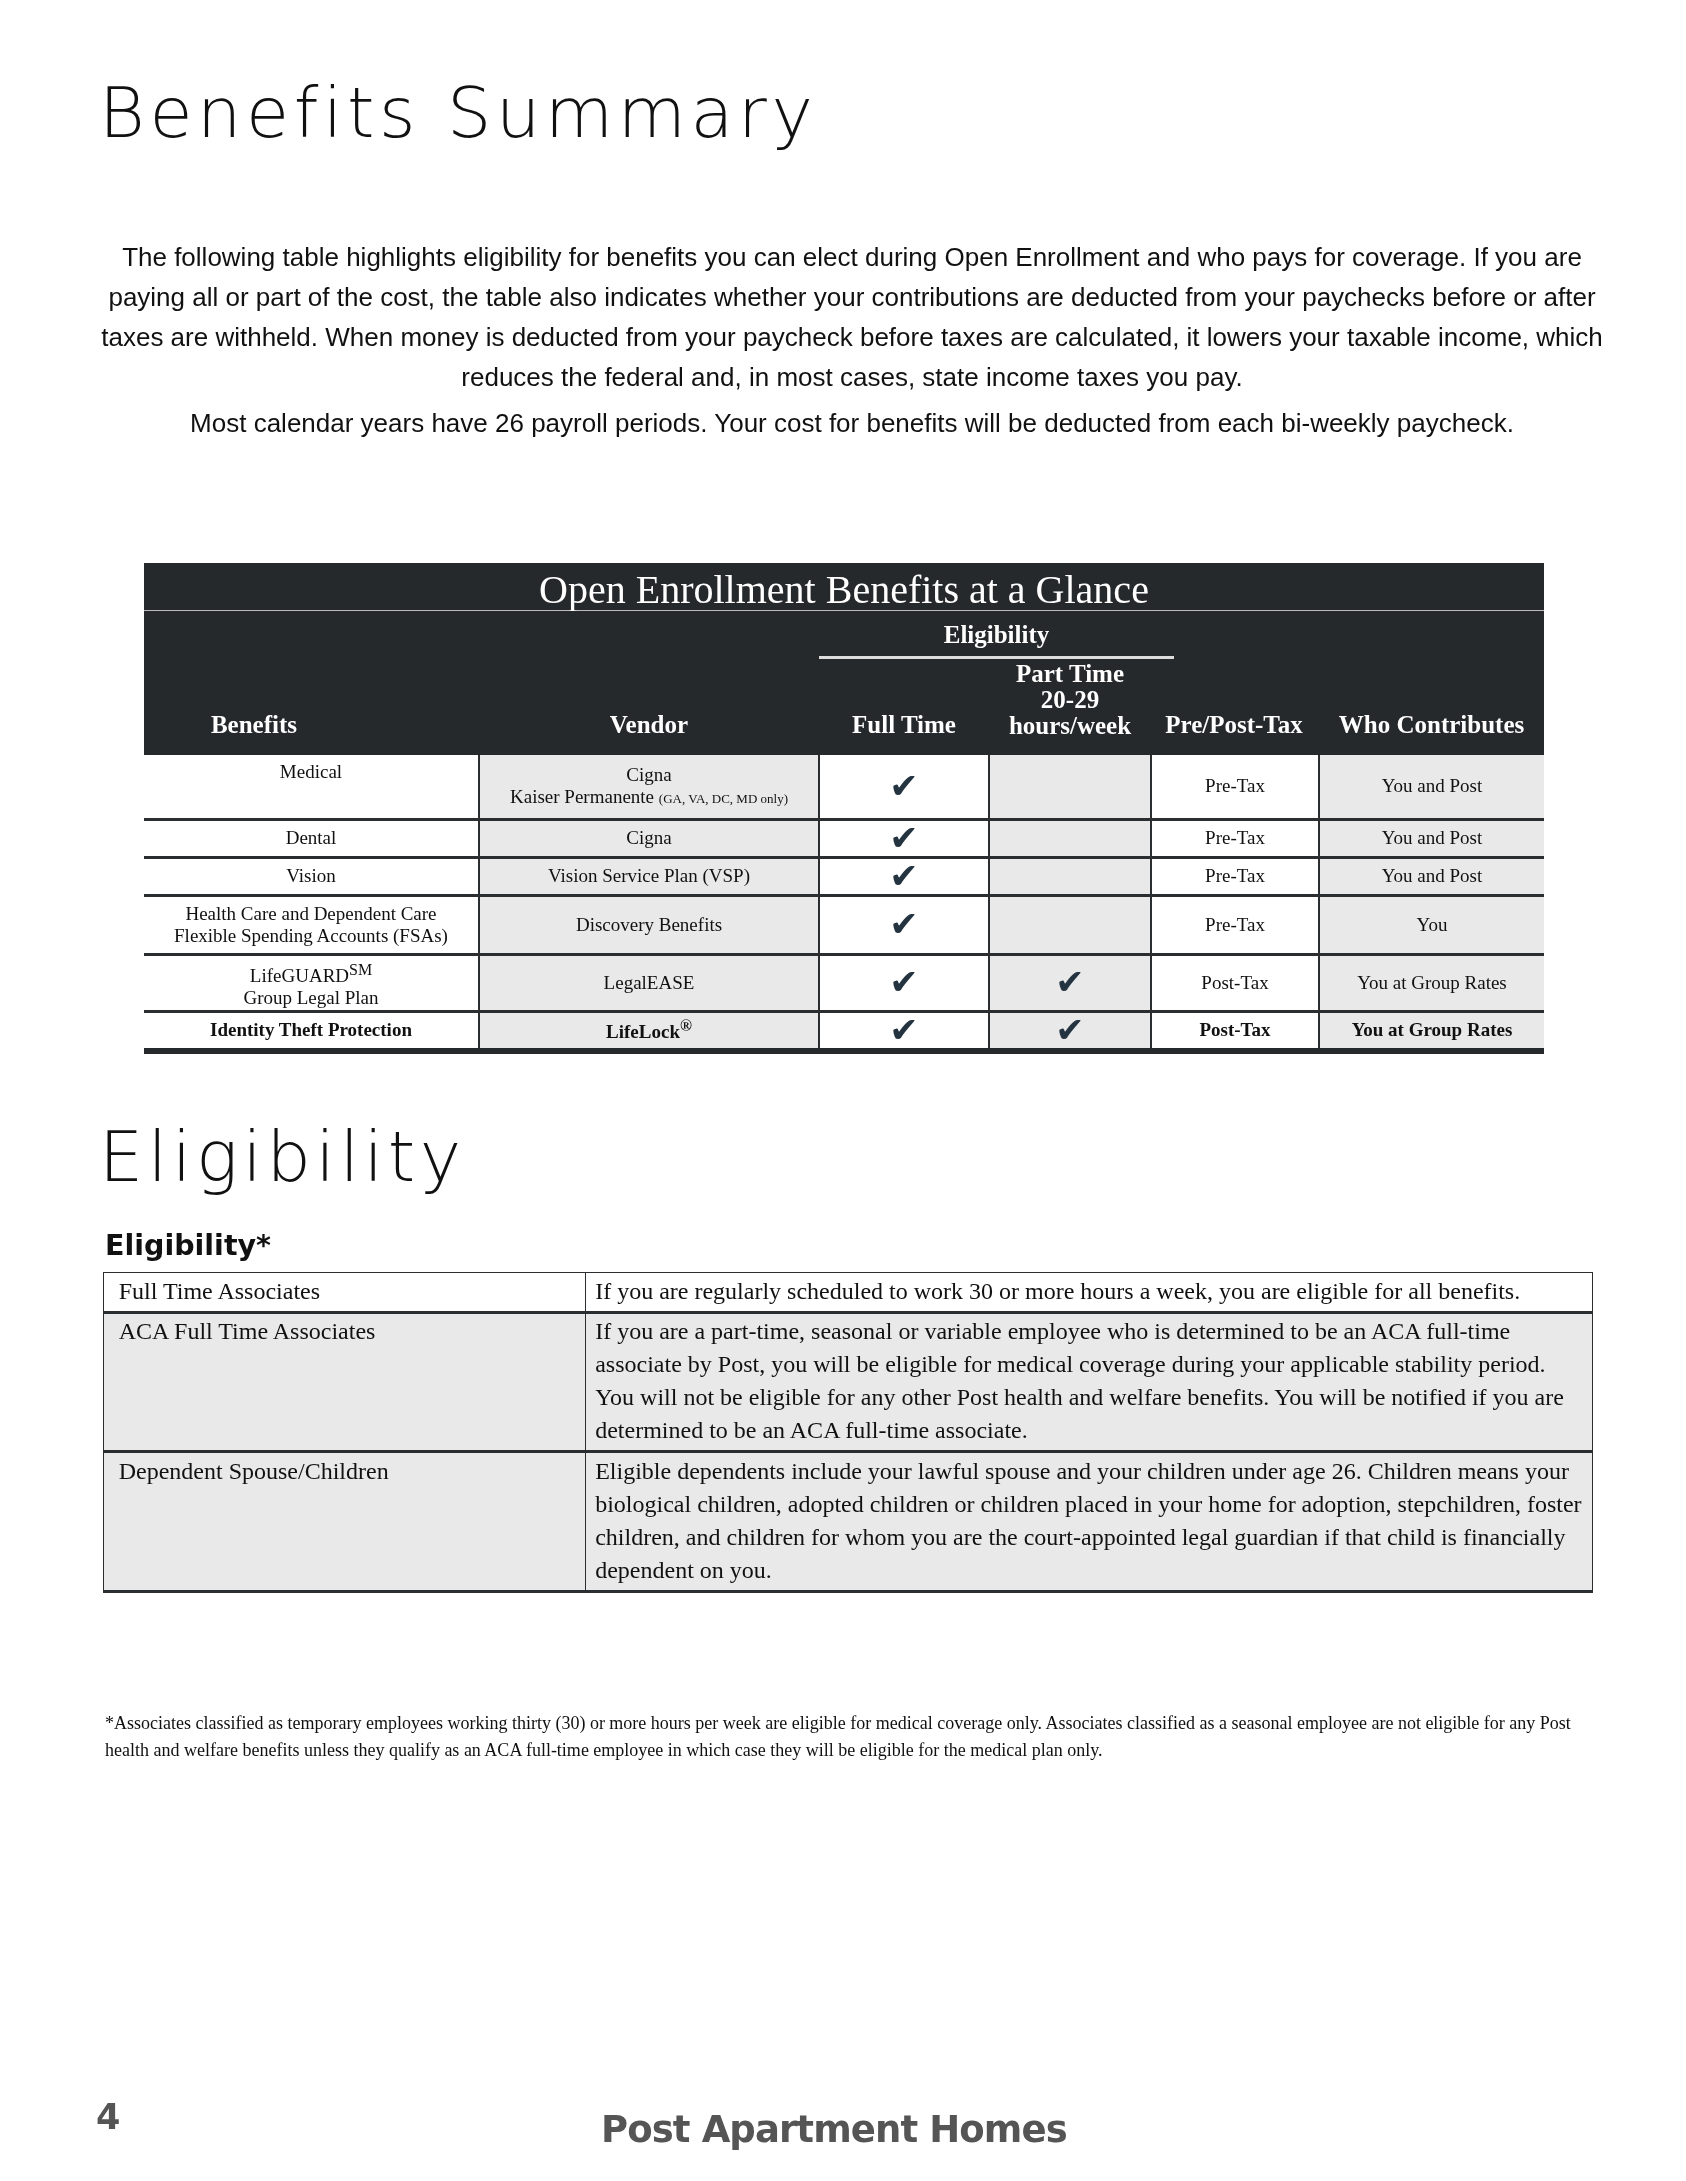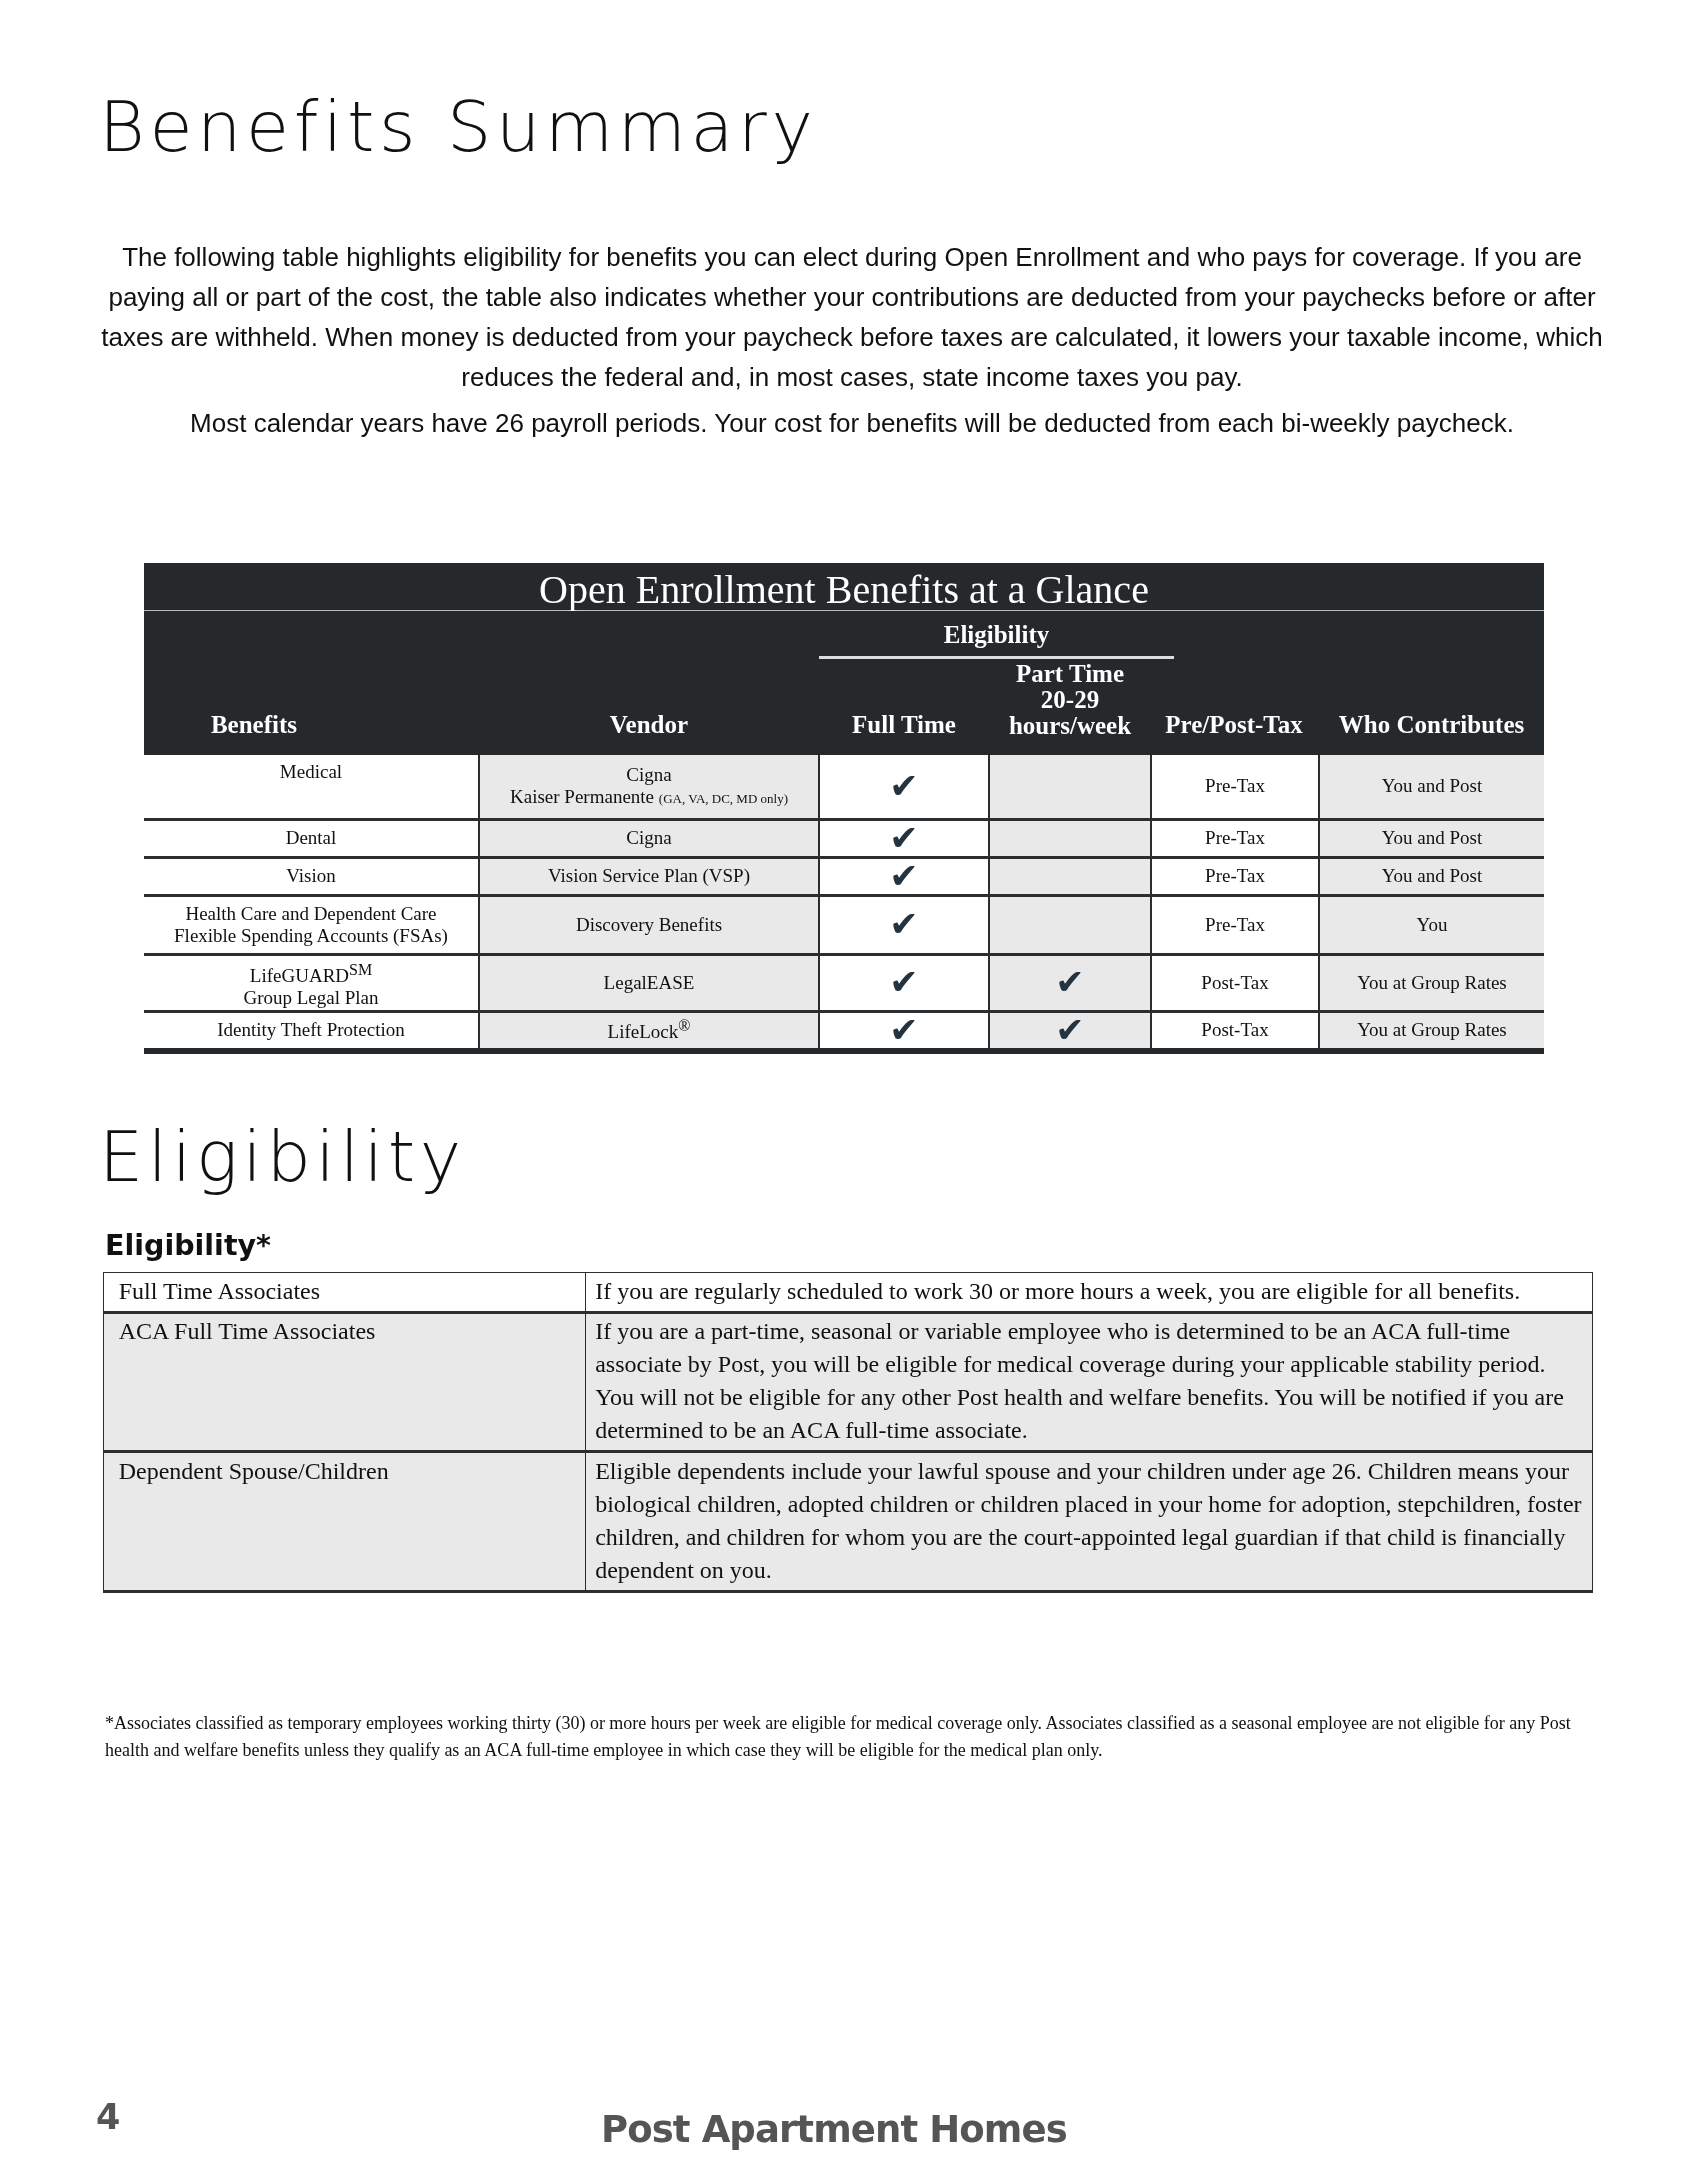--- a/index.html
+++ b/index.html
@@ -1,20 +1,20 @@
 <!DOCTYPE html>
 <html style="font-size:14.7px"><head>
   <meta charset="utf-8">
   <style>
     * { box-sizing: border-box; margin: 0; padding: 0; }
     html, body { width: 1686px; height: 2182px; background: #ffffff; }
     body { position: relative; color: #111; font-family: "Liberation Sans", sans-serif; }
 
     .page-title {
-      position: absolute; left: 99px; top: 86px;
+      position: absolute; left: 99px; top: 72px;
       font-family: "DejaVu Sans", sans-serif; font-weight: 200;
       font-size: 70px; letter-spacing: 4.6px; color: #111;
       -webkit-text-stroke: 0;
     }
 
     .intro { position: absolute; left: 99px; top: 237px; width: 1506px;
       font-family: "Liberation Sans", sans-serif; font-size: 26px; line-height: 40px; color: #111; text-align: center; }
     .intro p { margin-bottom: 5.5px; }
 
     
@@ -158,21 +158,21 @@
             <div>Group Legal Plan</div>
           </td>
           <td class="shade">
             <div><span>LegalEASE</span></div>
           </td>
           <td class="white"><span class="check">✔</span></td>
           <td class="shade"><span class="check">✔</span></td>
           <td class="white">Post-Tax</td>
           <td class="shade">You at Group Rates</td>
         </tr>
-        <tr style="height: 37px;">
+        <tr style="height: 37px; font-weight: bold;">
           <td class="white" style="vertical-align:middle;padding-top:0">
             <div><span>Identity Theft Protection</span></div>
           </td>
           <td class="shade">
             <div><span>LifeLock</span><sup>®</sup></div>
           </td>
           <td class="white"><span class="check">✔</span></td>
           <td class="shade"><span class="check">✔</span></td>
           <td class="white">Post-Tax</td>
           <td class="shade">You at Group Rates</td>

